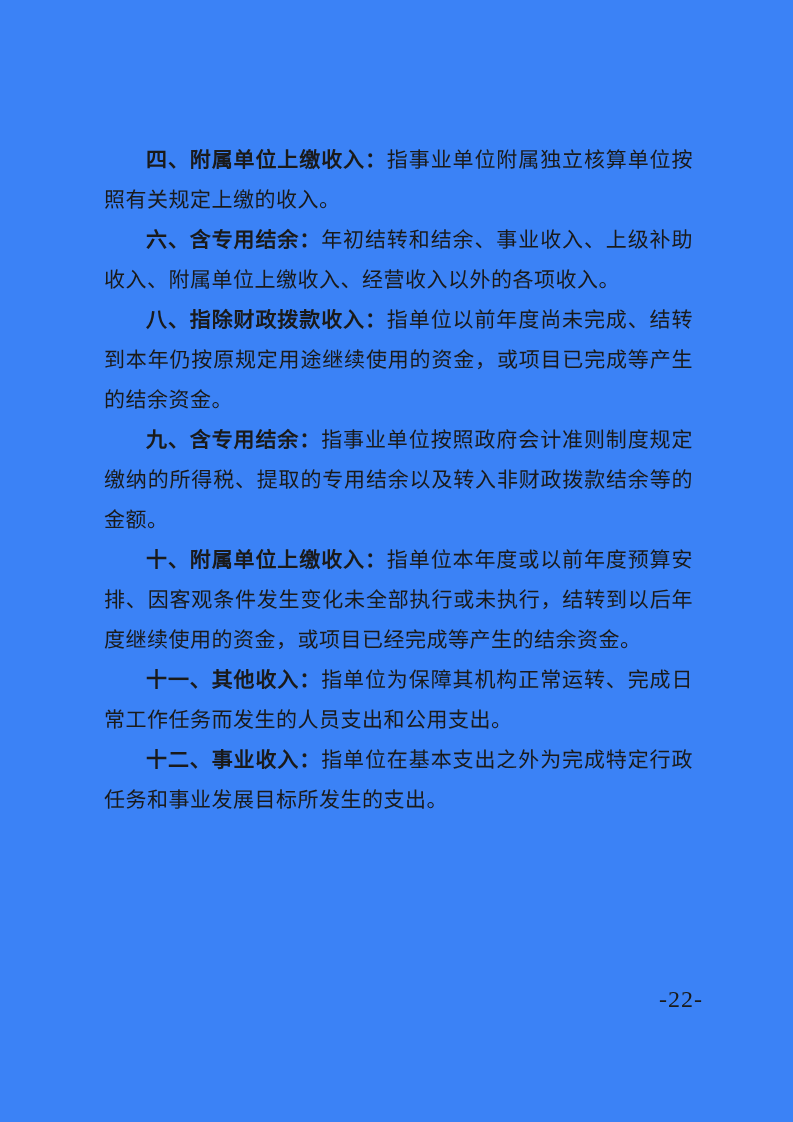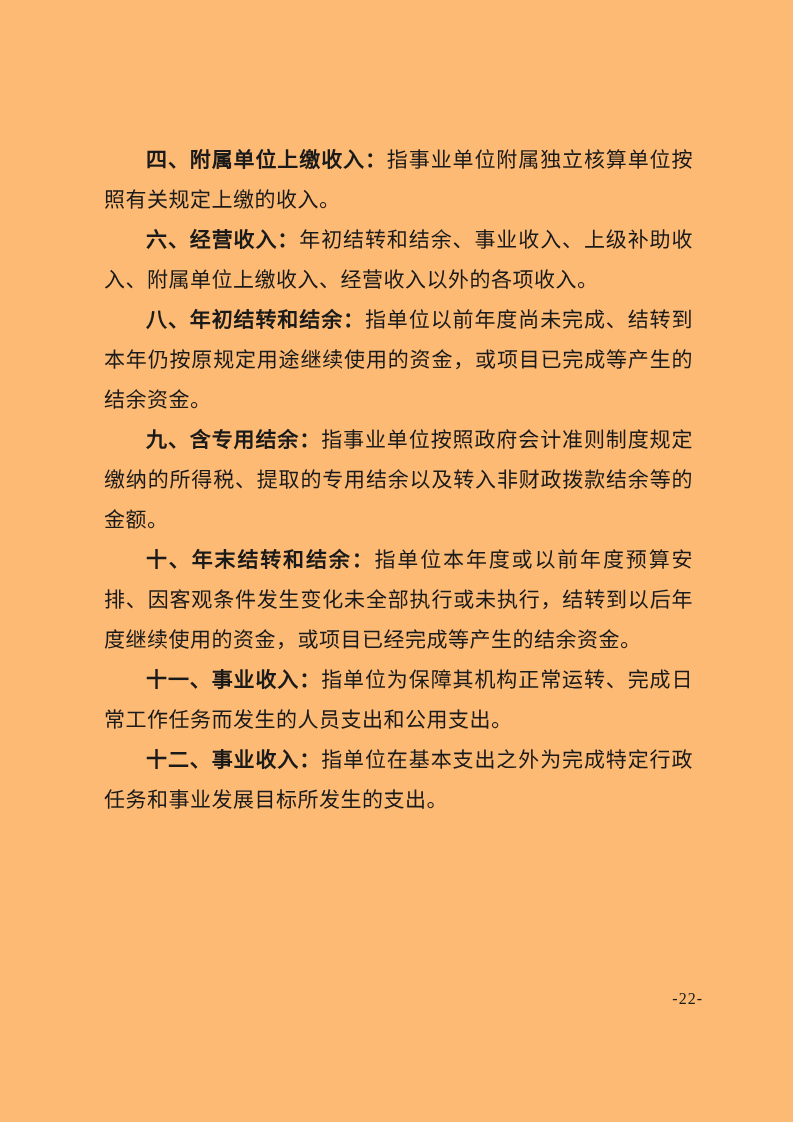--- a/index.html
+++ b/index.html
@@ -5,21 +5,21 @@
   html, body {
     margin: 0;
     padding: 0;
     background: #e8e8e8;
   }
   .page {
     position: relative;
     width: 793px;
     height: 1122px;
     margin: 0 auto;
-    background: #fdba74;
+    background: #3b82f6;
     font-family: "Liberation Serif", "DejaVu Serif", serif;
     color: #1a1a1a;
     overflow: hidden;
   }
   .content {
     position: absolute;
     left: 104px;
     top: 140px;
     width: 589px;
   }
@@ -33,44 +33,44 @@
     text-justify: inter-ideograph;
     letter-spacing: 0.5px;
   }
   .term {
     font-weight: bold;
   }
   .page-number {
     position: absolute;
     top: 986px;
     right: 90px;
-    font-size: 16px;
+    font-size: 24px;
     line-height: 26px;
     letter-spacing: 1px;
     color: #1a1a1a;
   }
 </style>
 </head>
 <body>
 
 <div class="page">
   <div class="content">
 
     <p class="para"><span class="term">四、附属单位上缴收入：</span><span>指事业单位附属独立核算单位按照有关规定上缴的收入。</span></p>
 
 
-    <p class="para"><span class="term">六、经营收入：</span><span>年初结转和结余、事业收入、上级补助收入、附属单位上缴收入、经营收入以外的各项收入。</span></p>
+    <p class="para"><span class="term">六、含专用结余：</span><span>年初结转和结余、事业收入、上级补助收入、附属单位上缴收入、经营收入以外的各项收入。</span></p>
 
 
-    <p class="para"><span class="term">八、年初结转和结余：</span><span>指单位以前年度尚未完成、结转到本年仍按原规定用途继续使用的资金，或项目已完成等产生的结余资金。</span></p>
+    <p class="para"><span class="term">八、指除财政拨款收入：</span><span>指单位以前年度尚未完成、结转到本年仍按原规定用途继续使用的资金，或项目已完成等产生的结余资金。</span></p>
 
     <p class="para"><span class="term">九、含专用结余：</span><span>指事业单位按照政府会计准则制度规定缴纳的所得税、提取的专用结余以及转入非财政拨款结余等的金额。</span></p>
 
-    <p class="para"><span class="term">十、年末结转和结余：</span><span>指单位本年度或以前年度预算安排、因客观条件发生变化未全部执行或未执行，结转到以后年度继续使用的资金，或项目已经完成等产生的结余资金。</span></p>
+    <p class="para"><span class="term">十、附属单位上缴收入：</span><span>指单位本年度或以前年度预算安排、因客观条件发生变化未全部执行或未执行，结转到以后年度继续使用的资金，或项目已经完成等产生的结余资金。</span></p>
 
-    <p class="para"><span class="term">十一、事业收入：</span><span>指单位为保障其机构正常运转、完成日常工作任务而发生的人员支出和公用支出。</span></p>
+    <p class="para"><span class="term">十一、其他收入：</span><span>指单位为保障其机构正常运转、完成日常工作任务而发生的人员支出和公用支出。</span></p>
 
     <p class="para"><span class="term">十二、事业收入：</span><span>指单位在基本支出之外为完成特定行政任务和事业发展目标所发生的支出。</span></p>
 
   </div>
 
   <div class="page-number">-22-</div>
 </div>
 
 </body></html>

